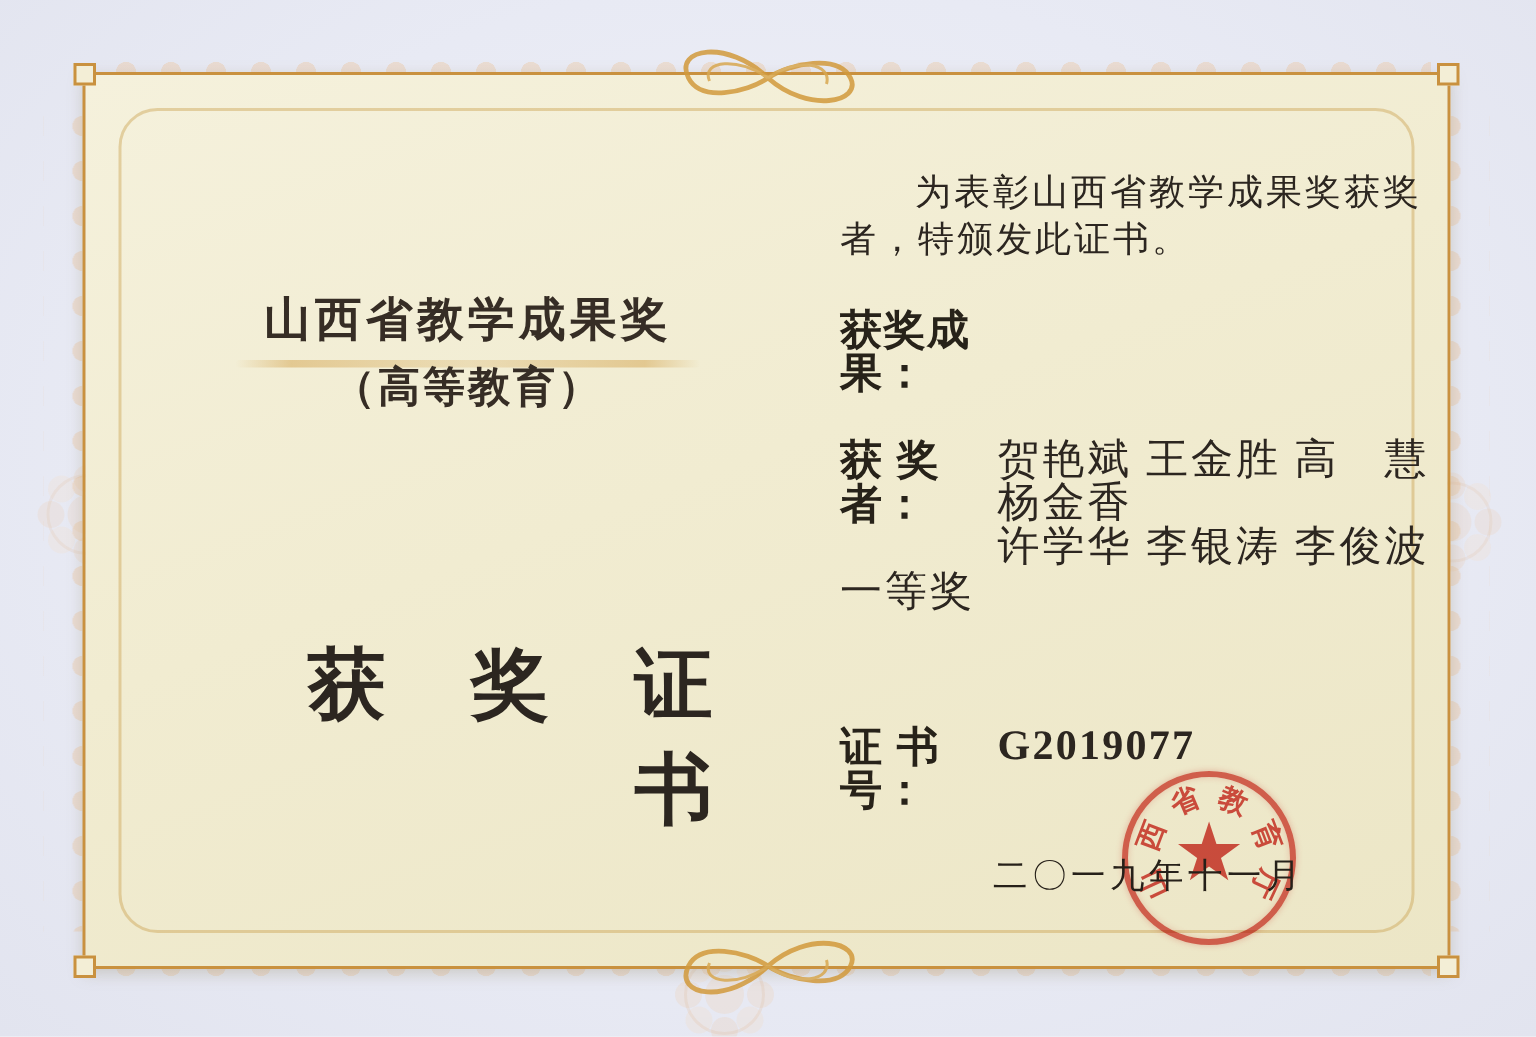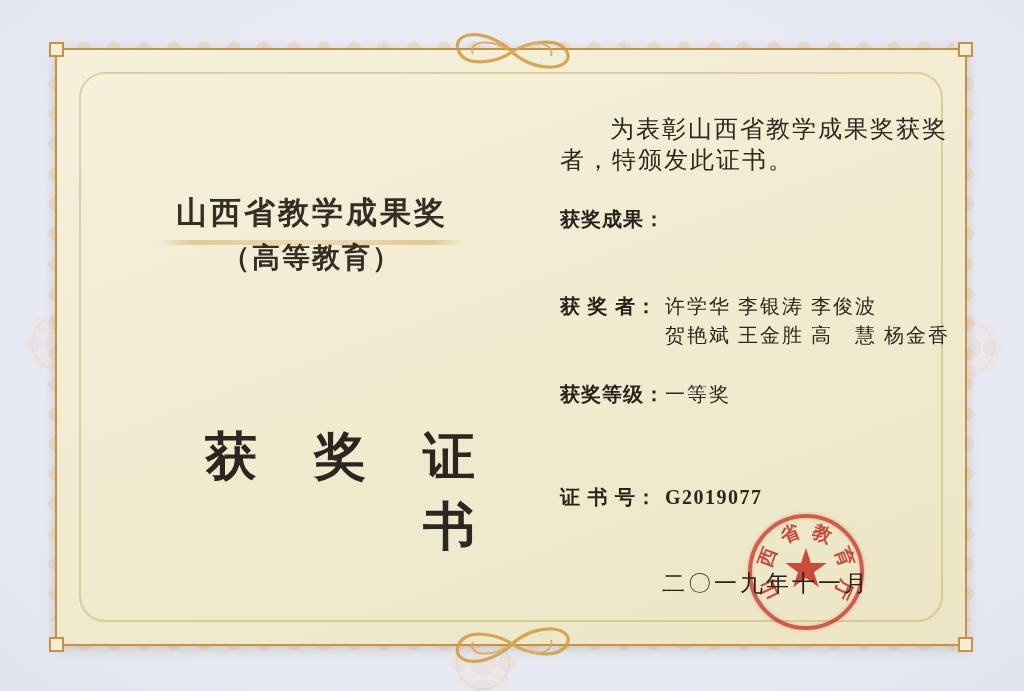--- a/index.html
+++ b/index.html
@@ -88,21 +88,21 @@
   .big-title{
     position:absolute;top:372px;width:100%;
     font-size:52px;font-weight:bold;letter-spacing:22px;padding-left:11px;box-sizing:border-box;
     color:#2c2620;
     text-align:right;
   }
   
   .right-col{position:absolute;left:503px;top:0;width:400px;color:#2c2620;}
   .intro{position:absolute;top:64px;width:395px;font-size:24px;line-height:31px;letter-spacing:2px;}
   .intro .indent{text-indent:50px;}
-  .field{position:absolute;display:flex;font-size:20px;line-height:29px;}
+  .field{position:absolute;display:flex;font-size:28px;line-height:29px;}
   .field .label{
     width:105px;flex:none;font-weight:bold;letter-spacing:1px;
     font-family:"Liberation Sans","DejaVu Sans",sans-serif;
     color:#272219;
   }
   .field .value{letter-spacing:2px;}
   .field.result{top:155px;}
   .field.winners{top:242px;}
   .field.grade{top:330px;}
   .field.certno{top:433px;}
@@ -184,27 +184,26 @@
         <div>者，特颁发此证书。</div>
       </div>
 
       <div class="field result">
         <span class="label">获奖成果：</span>
       </div>
 
       <div class="field winners">
         <span class="label">获 奖 者：</span>
         <span class="value">
+          <div>贺艳斌 王金胜 高　慧 杨金香</div>
           <div>许学华 李银涛 李俊波</div>
-          <div>贺艳斌 王金胜 高　慧 杨金香</div>
         </span>
       </div>
 
       <div class="field grade">
-        <span class="label">获奖等级：</span>
         <span class="value">一等奖</span>
       </div>
 
       <div class="field certno">
         <span class="label">证 书 号：</span>
         <span class="value">G2019077</span>
       </div>
     </div>
 
     <div class="date">二〇一九年十一月</div>

